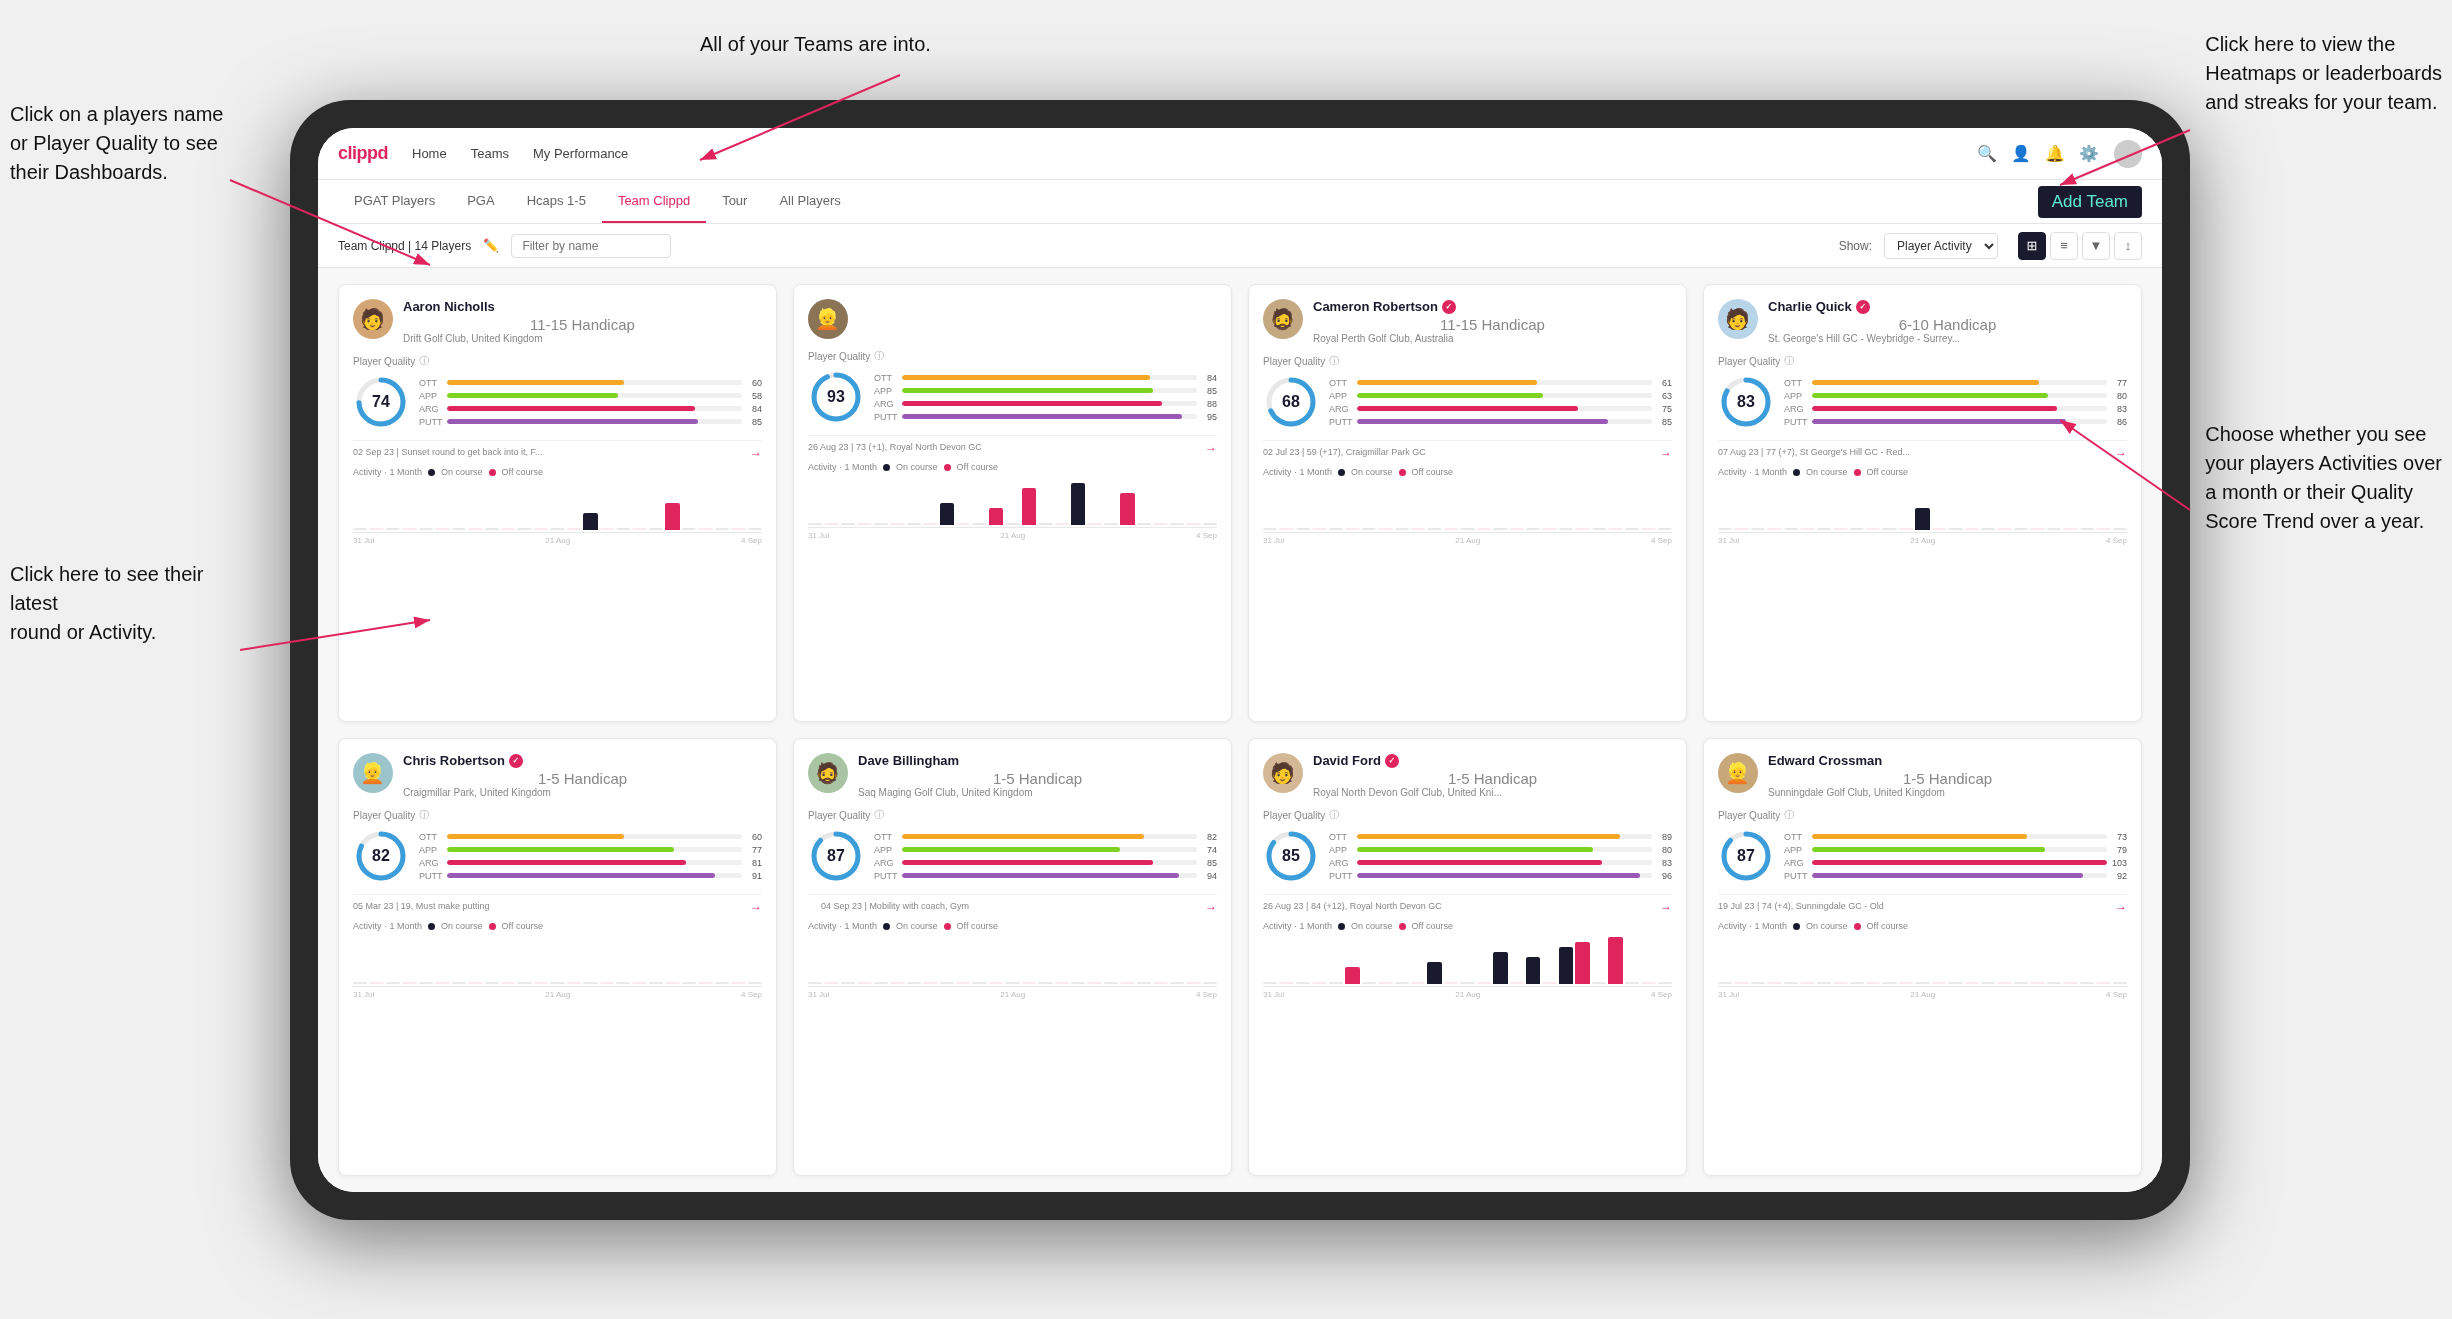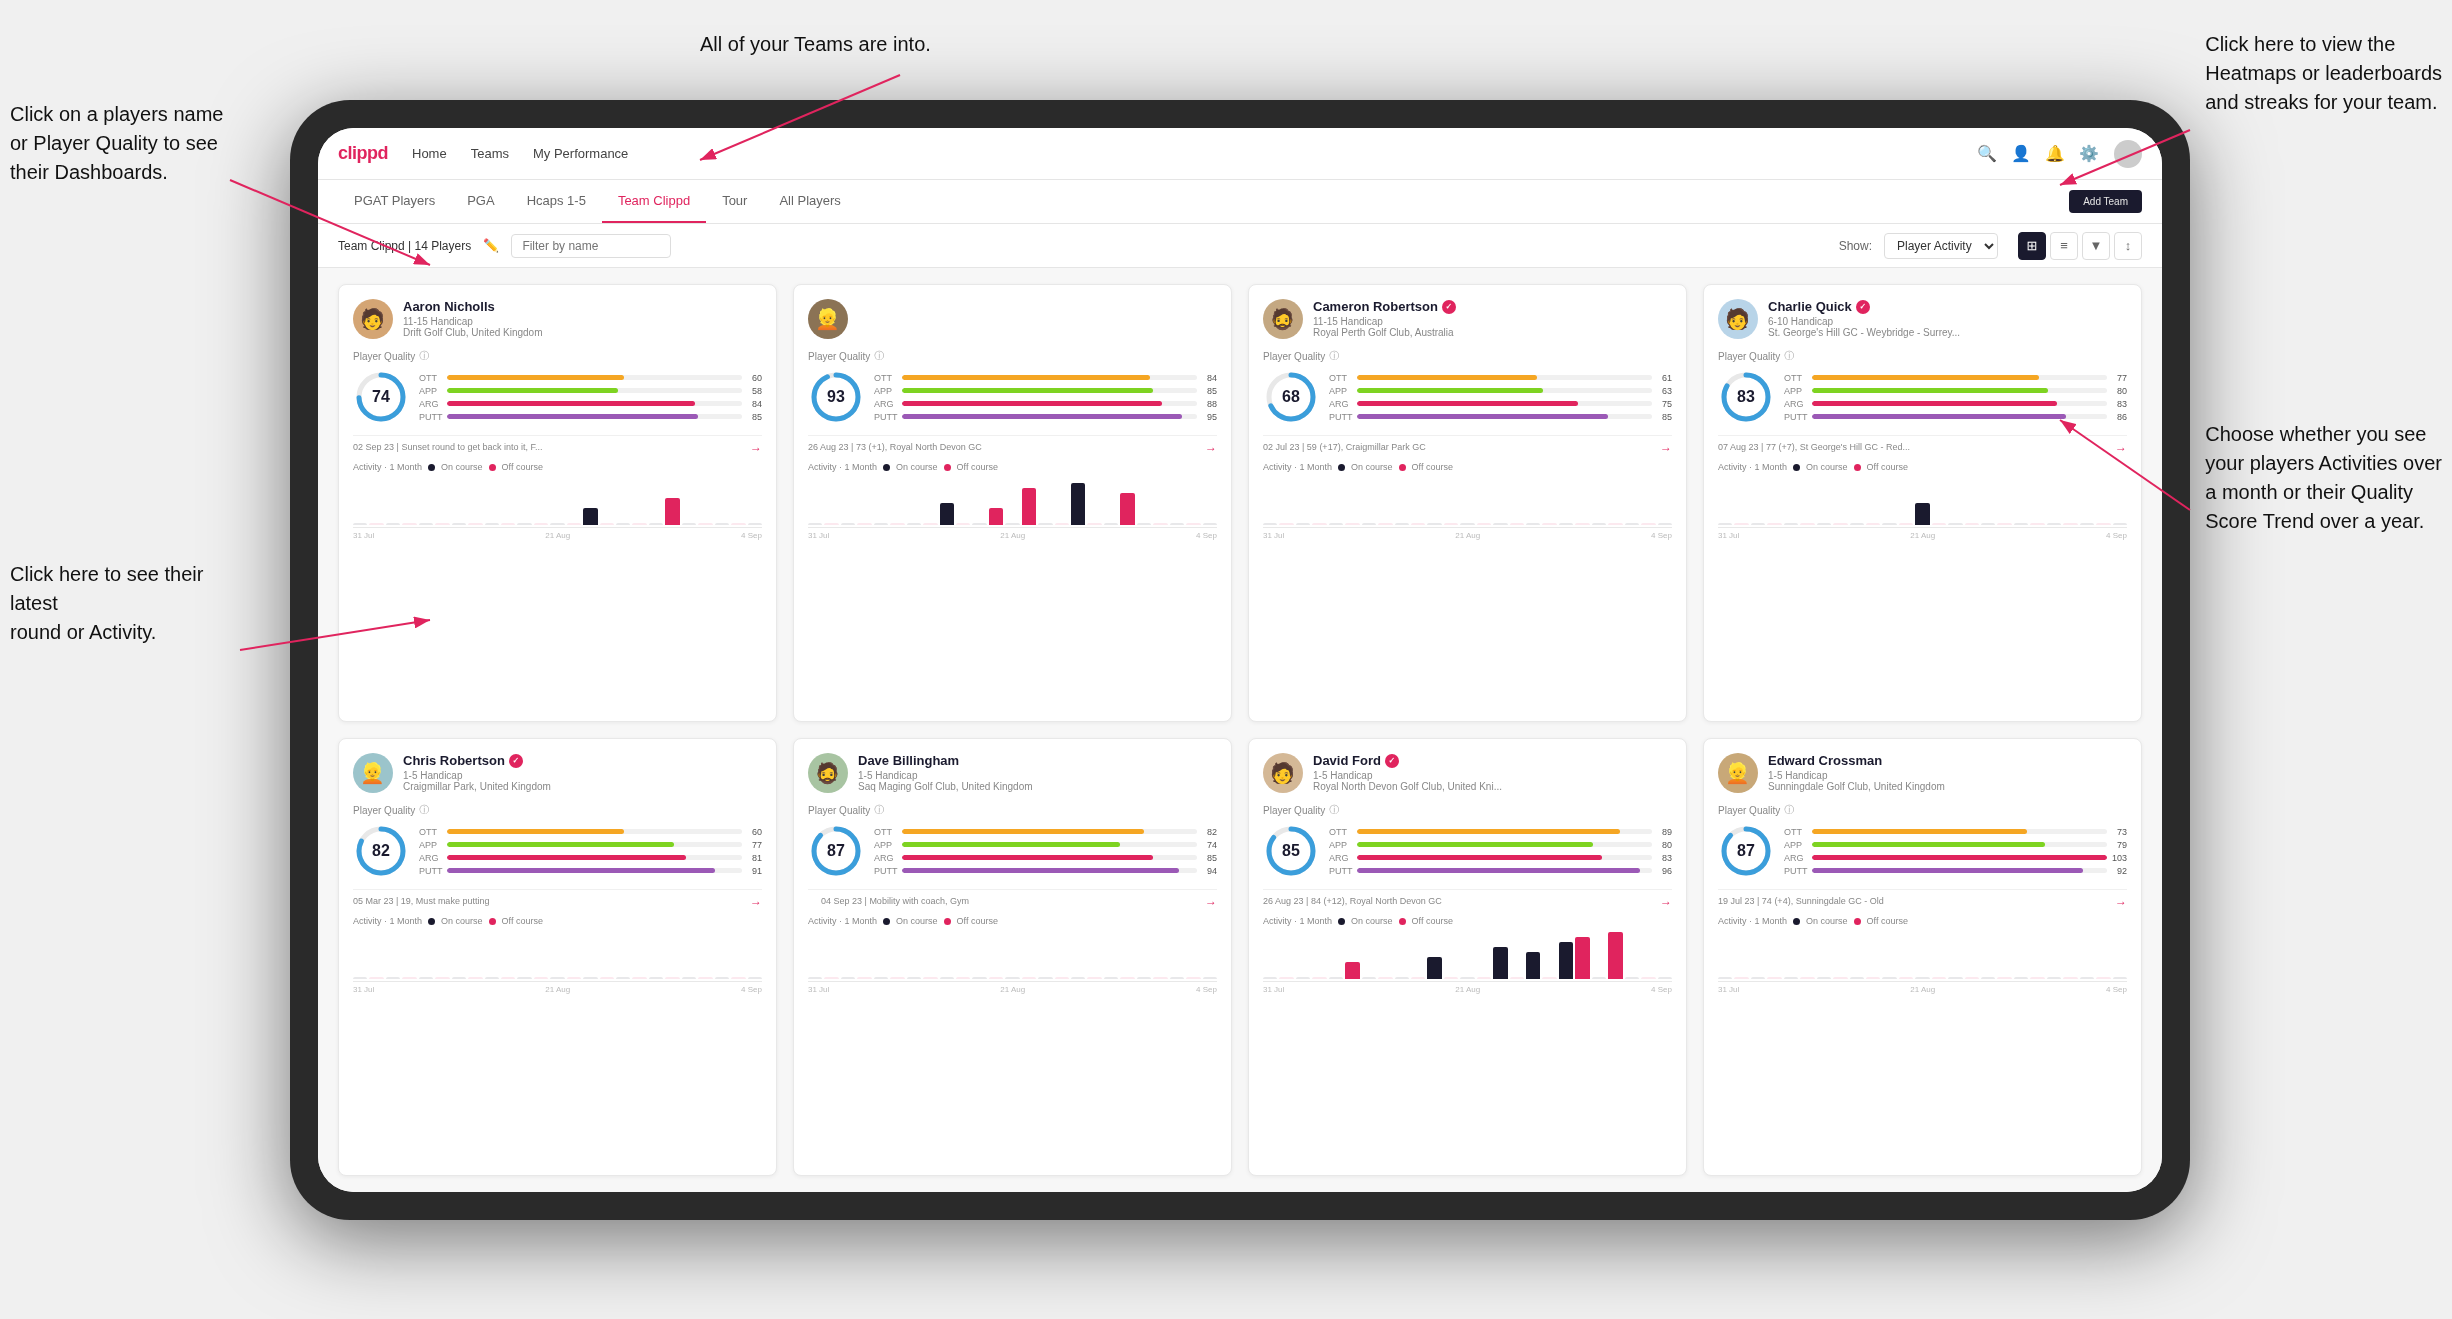--- a/index.html
+++ b/index.html
@@ -106,25 +106,25 @@
     .subnav-tab.active {
       color: #e0245e;
       border-bottom-color: #e0245e;
       font-weight: 500;
     }
     .subnav-right {
       margin-left: auto;
     }
     .add-team-btn {
       background: #1a1a2e;
-      color: #e5e5e5;
+      color: #5eead4;
       border: none;
       border-radius: 4px;
       padding: 6px 14px;
-      font-size: 10px;
+      font-size: 17px;
       cursor: pointer;
     }
 
     
     .teambar {
       background: #fff;
       border-bottom: 1px solid #e5e5e5;
       height: 44px;
       display: flex;
       align-items: center;
@@ -240,23 +240,24 @@
       height: 14px;
       background: #e0245e;
       border-radius: 50%;
       display: inline-flex;
       align-items: center;
       justify-content: center;
       color: #fff;
       font-size: 8px;
     }
     .player-handicap {
-      font-size: 10px;
+      font-size: 15px;
       color: #888;
       margin-top: 2px;
+      text-align: center;
     }
     .player-club {
       font-size: 10px;
       color: #888;
     }
 
     
     .quality-label {
       font-size: 10px;
       color: #888;

